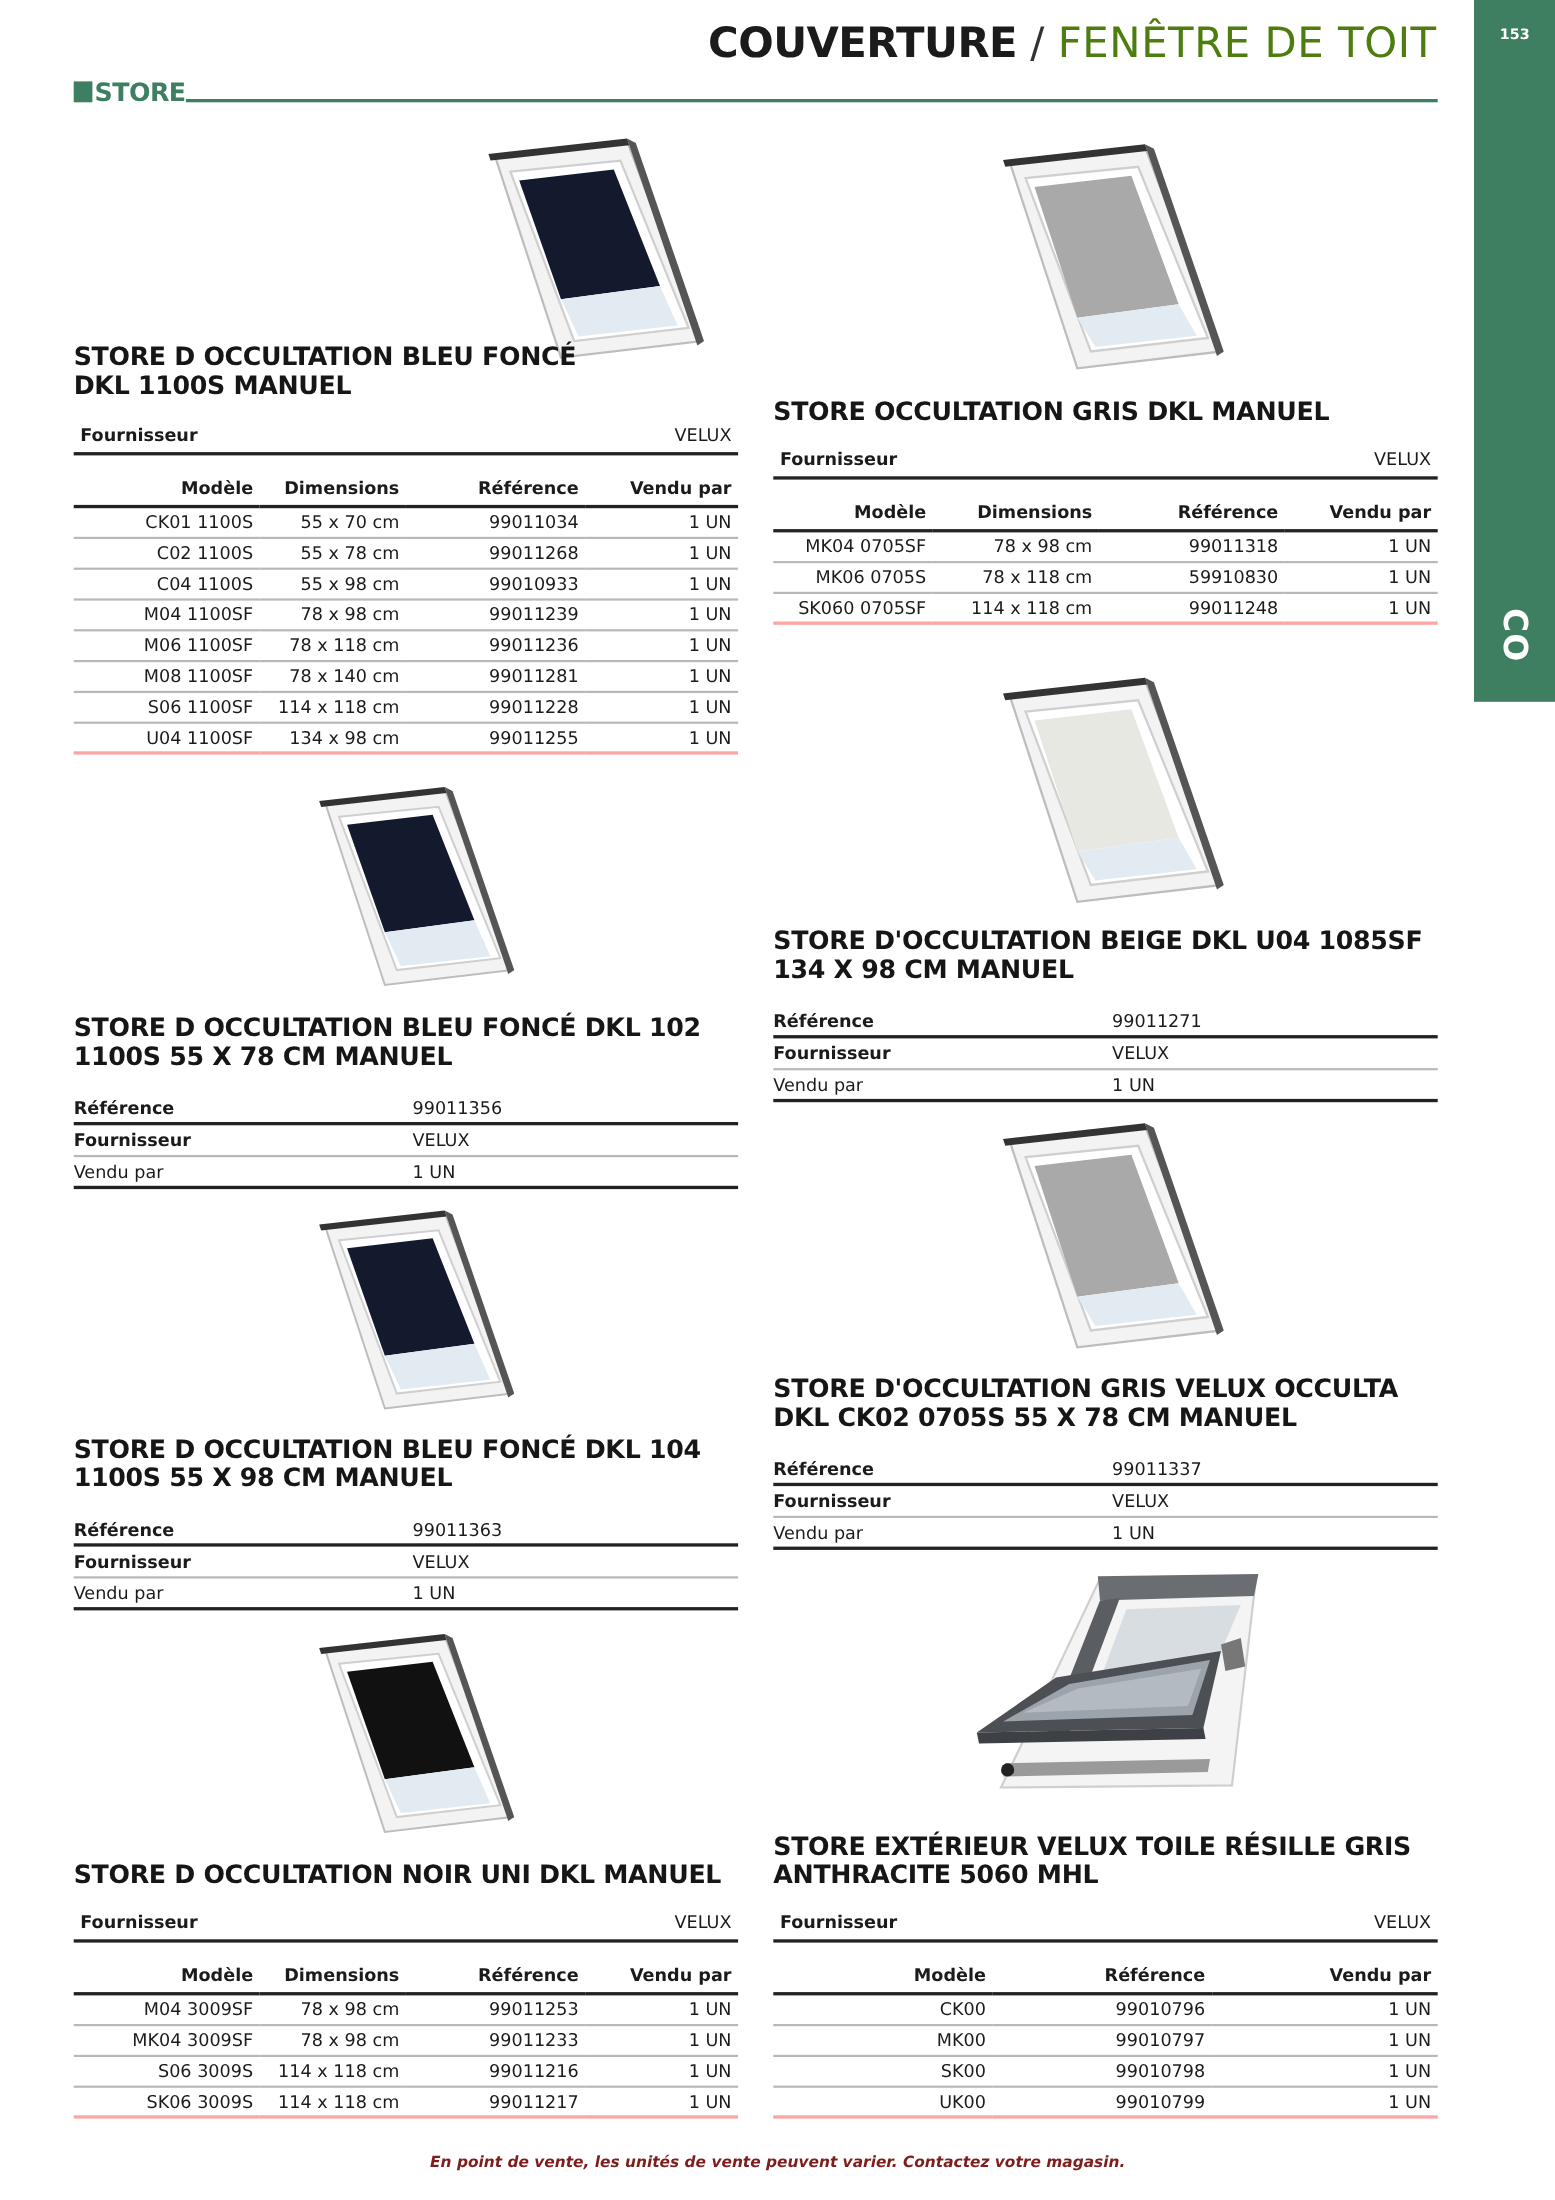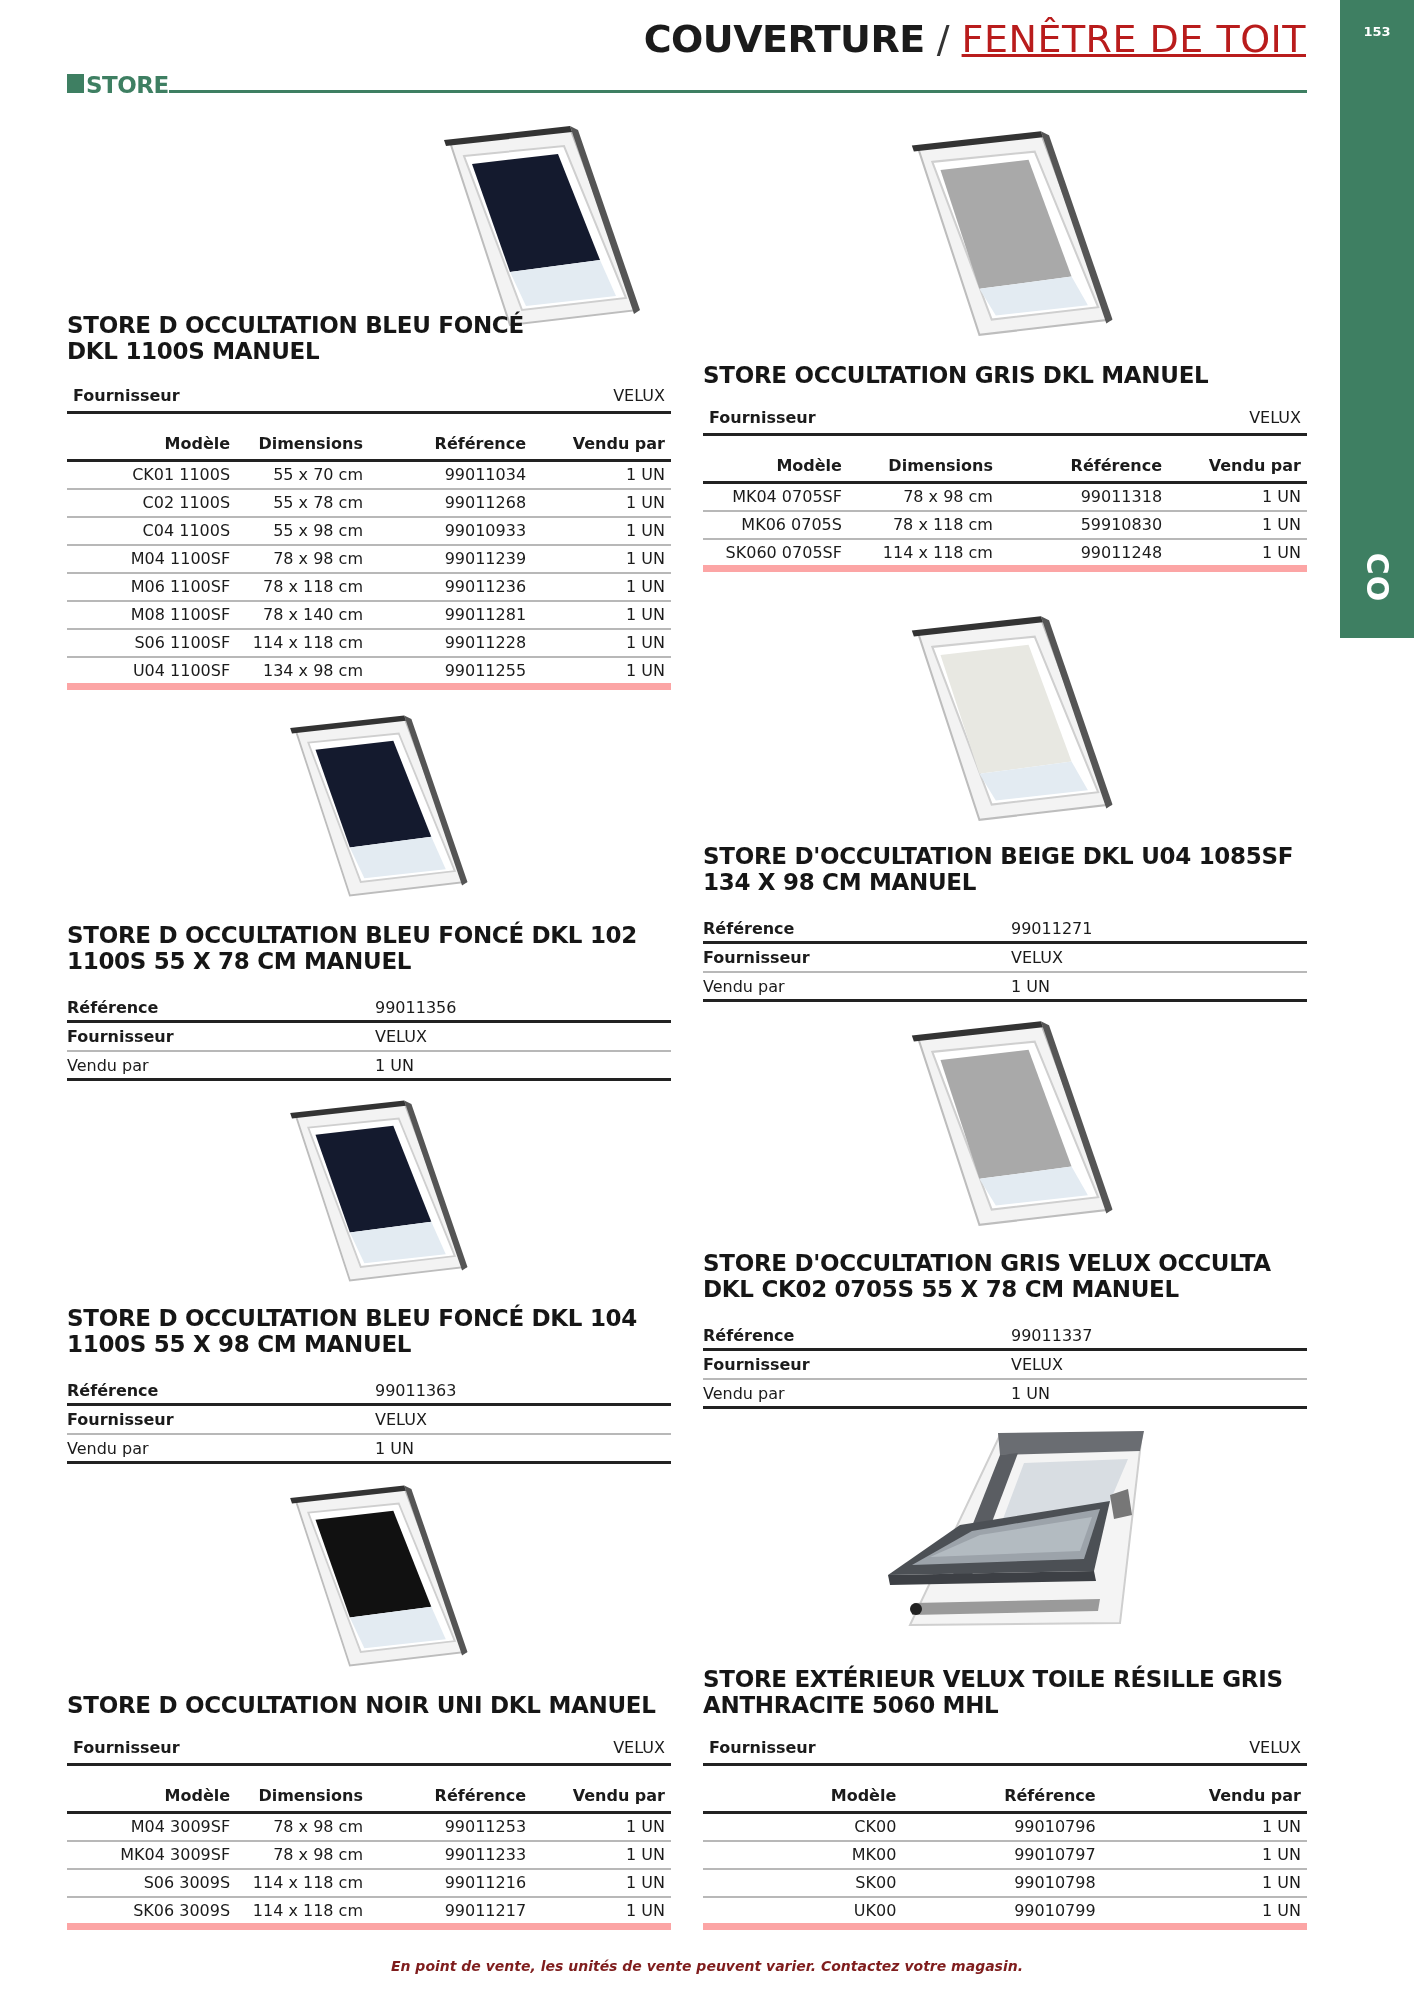--- a/index.html
+++ b/index.html
@@ -8,38 +8,38 @@
 
   
   .side-tab { position: absolute; left: 1340px; top: 0; width: 74px; height: 638px; background: #3e7f62; }
   .page-num { position: absolute; top: 24px; left: 0; width: 74px; text-align: center; color: #fff; font-size: 13px; font-weight: bold; }
   .tab-code { position: absolute; top: 560px; left: 12px; width: 50px; text-align: center; color: #fff; font-size: 30px; font-weight: bold; transform: rotate(90deg); transform-origin: center; letter-spacing: 1px; }
 
   
   .header-title { position: absolute; right: 108px; top: 14px; font-size: 38px; line-height: 50px; white-space: nowrap; }
   .header-title .strong { font-weight: bold; letter-spacing: -0.5px; margin-left: 28px; }
   .header-title .sep { font-weight: normal; color: #333; }
-  .header-title .light { font-weight: normal; color: #b91c1c; letter-spacing: 0.5px; text-decoration: underline; }
+  .header-title .light { font-weight: normal; color: #4d7c0f; letter-spacing: 0.5px; }
 
   .section-head { position: absolute; left: 67px; top: 68px; width: 1240px; height: 30px; display: flex; align-items: flex-end; text-align: right; }
   .section-square { width: 17px; height: 19px; background: #3e7f62; margin-right: 2px; margin-bottom: 5px; }
   .section-label { font-size: 23px; font-weight: bold; color: #3e7f62; letter-spacing: -0.5px; line-height: 26px; }
   .section-rule { flex: 1; height: 3px; background: #3e7f62; margin-bottom: 5px; }
 
   
   .product { position: absolute; width: 604px; }
   .p-title { font-size: 23px; font-weight: bold; line-height: 26px; letter-spacing: -0.3px; text-transform: uppercase; color: #161616; }
 
   .supplier-row { display: flex; justify-content: space-between; font-size: 16px; font-weight: bold; padding: 0 6px 6px 6px; border-bottom: 3px solid #222; }
   .supplier-row .val { font-weight: normal; }
 
   table.spec { width: 100%; border-collapse: collapse; margin-top: 20px; font-size: 16px; }
   table.spec th { font-weight: bold; text-align: right; padding: 0 6px 6px 0; border-bottom: 3px solid #222; }
   table.spec td { text-align: right; padding: 3px 6px 3px 0; border-bottom: 2px solid #b8b8b8; height: 28px; }
-  table.spec tr:last-child td { border-bottom: 7px solid #fca5a5; }
+  table.spec tr:last-child td { border-bottom: 3px solid #fca5a5; }
 
   .kv { font-size: 16px; }
   .kv .row { display: flex; height: 29px; align-items: center; border-bottom: 2px solid #b8b8b8; }
   .kv .row:first-child { border-bottom: 3px solid #222; }
   .kv .row:last-child { border-bottom: 3px solid #222; }
   .kv .k { width: 308px; font-weight: bold; }
   .kv .row:nth-child(3) .k { font-weight: normal; }
   .kv .v { font-weight: normal; }
 
   

